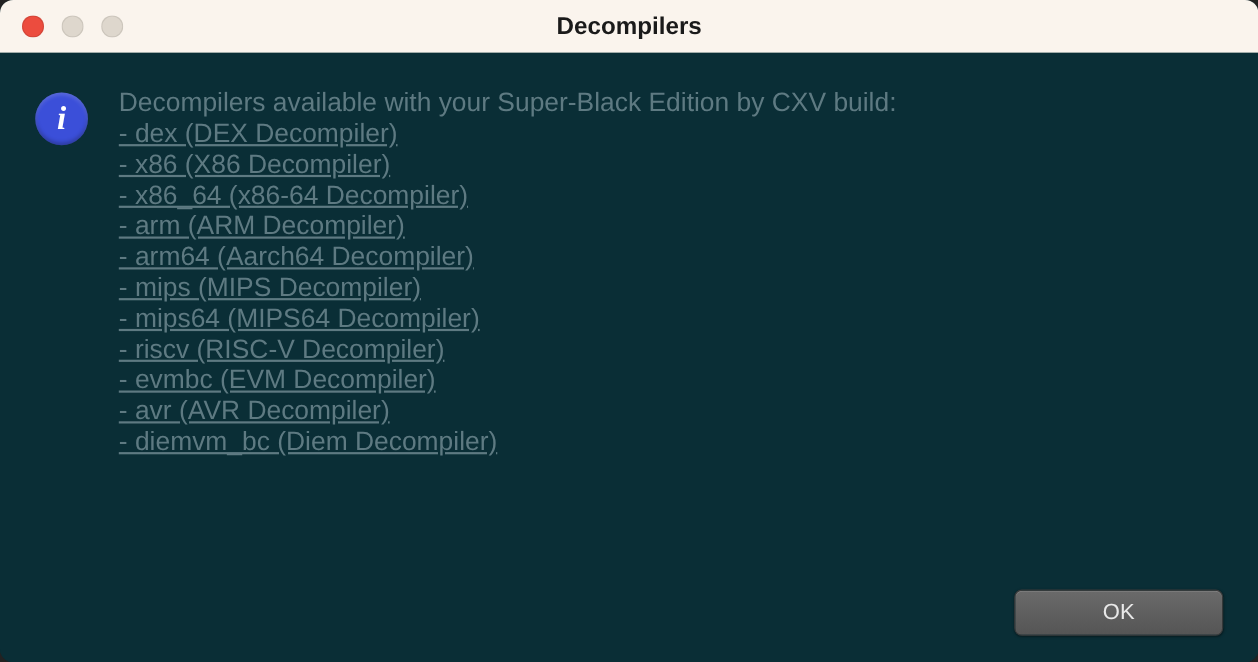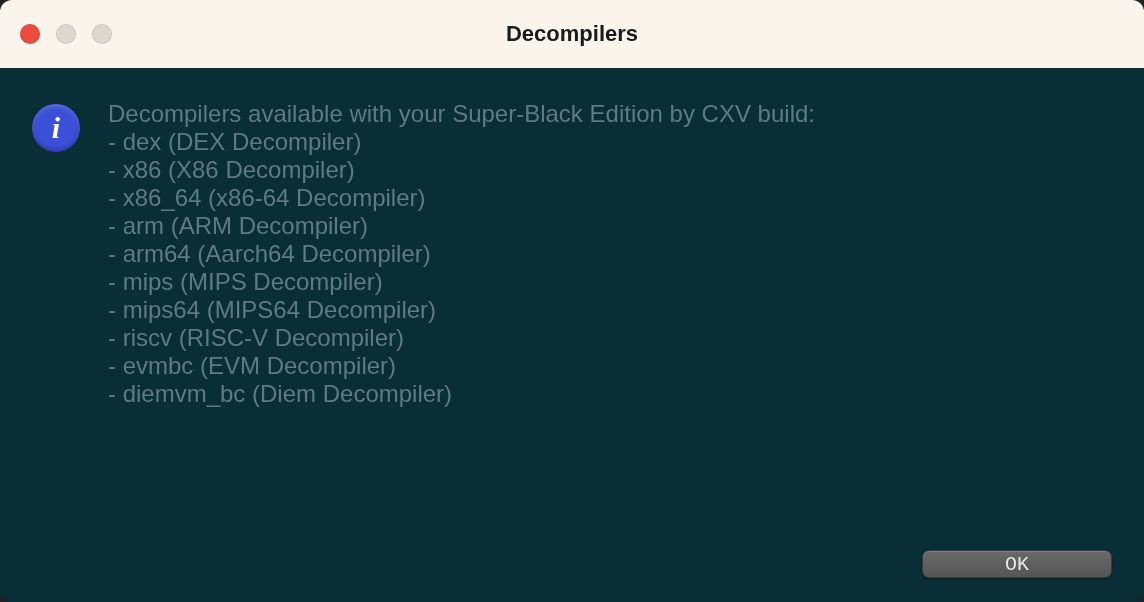--- a/index.html
+++ b/index.html
@@ -20,21 +20,21 @@
       width: 1144px;
       height: 602px;
       background: #0a2e36;
       border-radius: 12px;
       overflow: hidden;
       display: flex;
       flex-direction: column;
     }
     
     .titlebar {
-      height: 68px;
+      height: 48px;
       background: #faf4ed;
       display: flex;
       align-items: center;
       padding: 0 20px;
       position: relative;
       flex-shrink: 0;
     }
     
     .traffic-lights {
       display: flex;
@@ -104,37 +104,38 @@
     
     .text-col {
       flex: 1;
       color: #5e7a82;
       font-size: 24px;
       line-height: 28px;
     }
     
     .item-line {
       color: #5e7a82;
+      text-decoration: underline;
     }
     
     .footer {
       position: absolute;
       bottom: 24px;
       right: 32px;
     }
     
     .ok-button {
       width: 190px;
-      height: 28px;
+      height: 42px;
       background: linear-gradient(to bottom, #6a6a6a, #555555);
       border: 1px solid #3a3a3a;
       border-radius: 7px;
       color: #e8e8e8;
       font-size: 20px;
-      font-family: Liberation Mono, monospace;
+      font-family: Liberation Sans, sans-serif;
       cursor: pointer;
       box-shadow: 0 1px 2px rgba(0,0,0,0.4), inset 0 1px 0 rgba(255,255,255,0.15);
     }
   </style>
 </head>
 <body>
 
 <div class="window">
   <div class="titlebar">
     <div class="traffic-lights">
@@ -154,20 +155,21 @@
       <div id="items-container">
           <div class="item-line">- dex (DEX Decompiler)</div>
           <div class="item-line">- x86 (X86 Decompiler)</div>
           <div class="item-line">- x86_64 (x86-64 Decompiler)</div>
           <div class="item-line">- arm (ARM Decompiler)</div>
           <div class="item-line">- arm64 (Aarch64 Decompiler)</div>
           <div class="item-line">- mips (MIPS Decompiler)</div>
           <div class="item-line">- mips64 (MIPS64 Decompiler)</div>
           <div class="item-line">- riscv (RISC-V Decompiler)</div>
           <div class="item-line">- evmbc (EVM Decompiler)</div>
+          <div class="item-line">- avr (AVR Decompiler)</div>
           <div class="item-line">- diemvm_bc (Diem Decompiler)</div>
         </div>
     </div>
 
     <div class="footer">
       <button class="ok-button">OK</button>
     </div>
   </div>
 </div>
 

